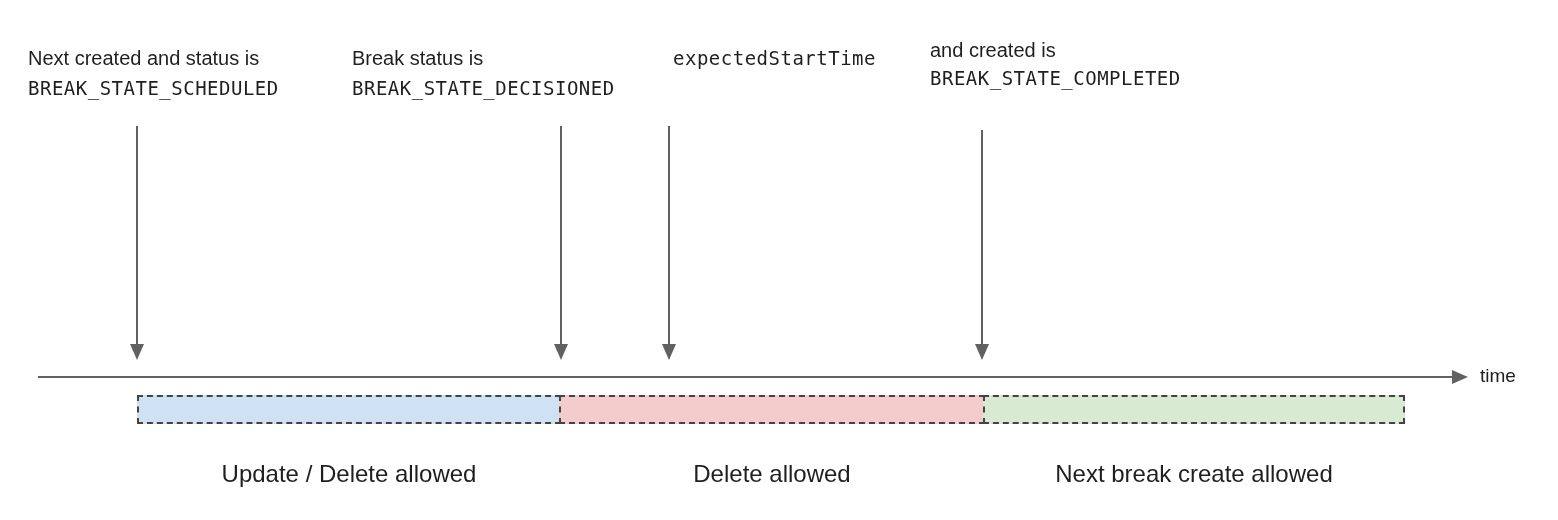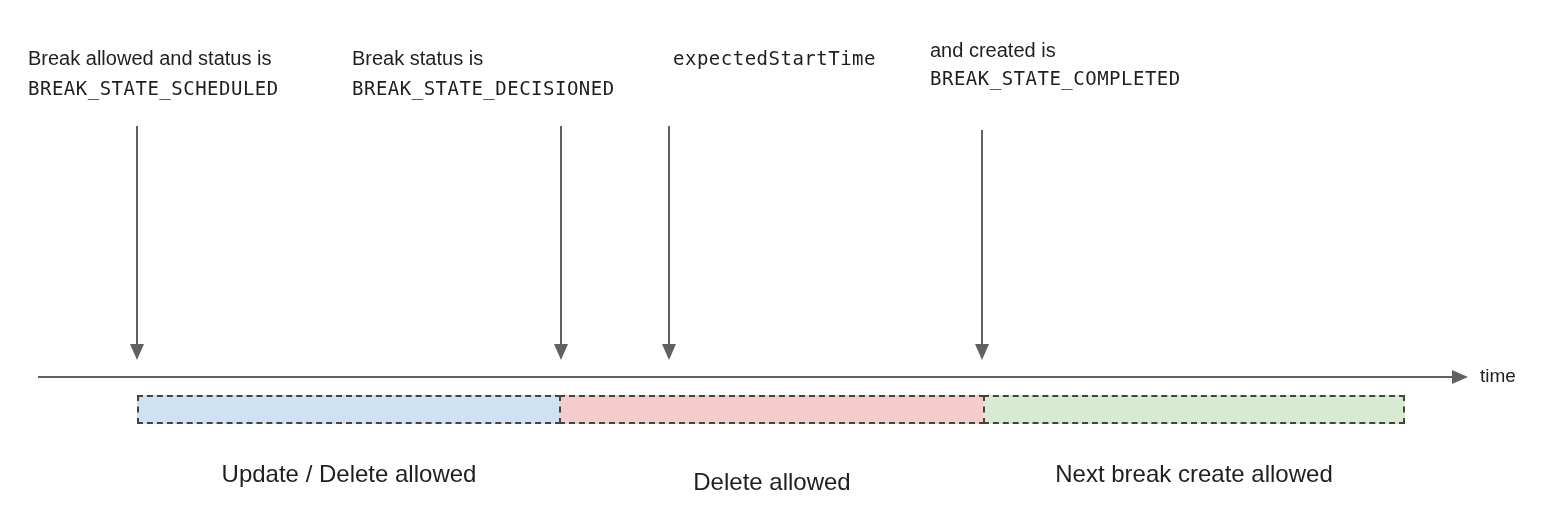--- a/index.html
+++ b/index.html
@@ -90,30 +90,30 @@
   
   .seg-label {
     position: absolute;
     top: 460px;
     font-size: 24px;
     text-align: center;
     color: var(--text);
     white-space: nowrap;
   }
   .seg-label.l1 { left: 137px; width: 424px; }
-  .seg-label.l2 { left: 559px; width: 426px; margin-top: 8px; }
+  .seg-label.l2 { left: 559px; width: 426px; }
   .seg-label.l3 { left: 983px; width: 422px; text-align: center; }
 </style>
 </head>
 <body>
 
 <div class="canvas">
 
   <div class="annotation" style="left:28px; top:43px">
-    <div class="sans">Break allowed and status is</div>
+    <div class="sans">Next created and status is</div>
     <div class="mono">BREAK_STATE_SCHEDULED</div>
   </div>
 
   <div class="annotation" style="left:352px; top:43px">
     <div class="sans">Break status is</div>
     <div class="mono">BREAK_STATE_DECISIONED</div>
   </div>
 
   <div class="annotation" style="left:673px; top:43px">
     <div class="mono">expectedStartTime</div>

